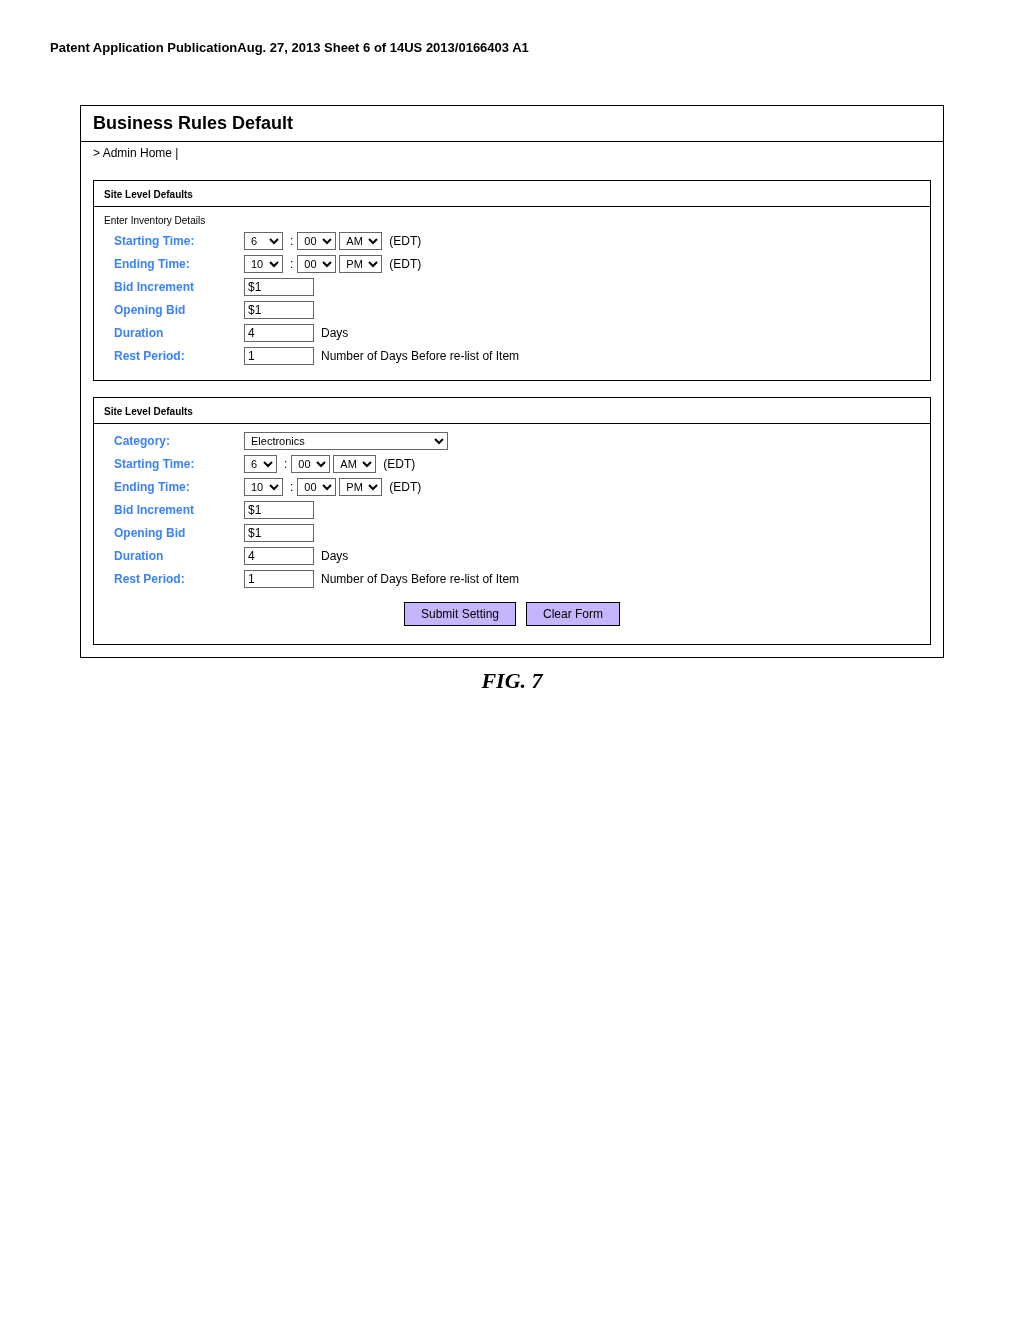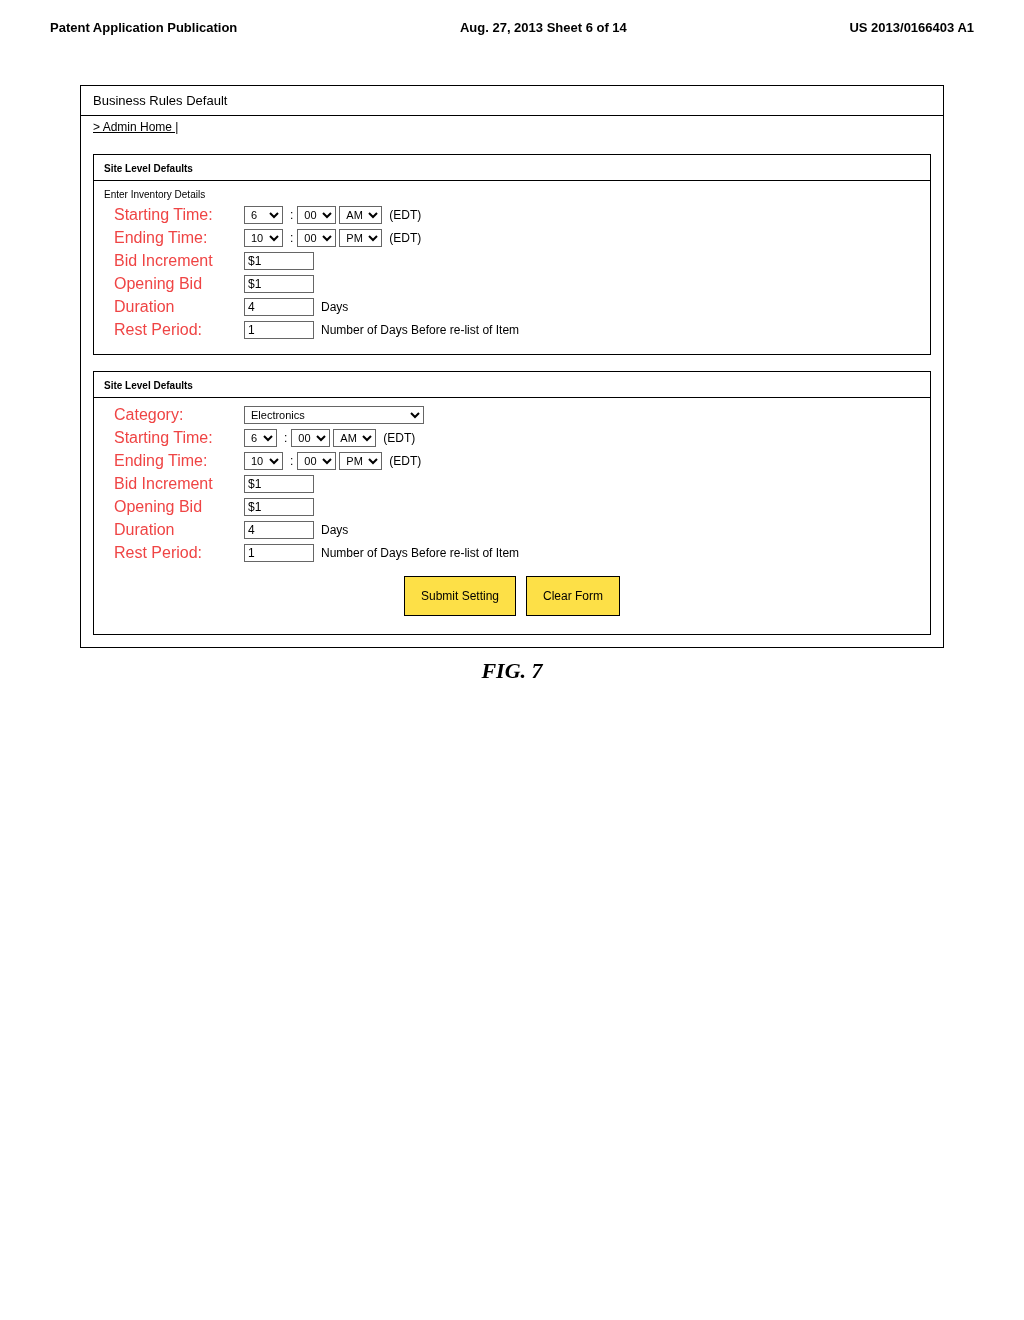--- a/index.html
+++ b/index.html
@@ -8,22 +8,22 @@
       font-family: Arial, Helvetica, sans-serif;
       font-size: 13px;
       color: #000;
       width: 1024px;
       min-height: 1320px;
       position: relative;
     }
 
     .page-header {
       display: flex;
-      justify-content: space-between;
-      padding: 20px 50px 10px 50px;
+      justify-content: flex-start;
+      padding: 40px 50px 10px 50px;
       font-size: 13px;
     }
 
     .page-header span {
       font-weight: bold;
     }
 
     .main-content {
       padding: 0 80px;
       margin-top: 40px;
@@ -34,28 +34,27 @@
       margin-bottom: 10px;
     }
 
     .outer-box-header {
       background: #fff;
       padding: 7px 12px;
       border-bottom: 1.5px solid #000;
     }
 
     .outer-box-header .title {
-      font-weight: normal;
-      font-size: 13px;
+      font-weight: bold;
+      font-size: 18px;
     }
 
     .breadcrumb-row {
       padding: 4px 12px 4px 12px;
       font-size: 12px;
-      text-decoration: underline;
     }
 
     .inner-section {
       border: 1.5px solid #000;
       margin: 16px 12px 12px 12px;
     }
 
     .inner-section-header {
       padding: 5px 10px;
       border-bottom: 1.5px solid #000;
@@ -77,22 +76,23 @@
 
     .form-row {
       display: flex;
       align-items: center;
       margin-bottom: 5px;
       padding-left: 10px;
     }
 
     .form-label {
       width: 130px;
-      font-size: 16px;
-      color: #ef4444;
+      font-size: 12px;
+      color: #3b82f6;
+      font-weight: bold;
     }
 
     .form-controls {
       display: flex;
       align-items: center;
       gap: 3px;
       font-size: 12px;
     }
 
     .form-controls select {
@@ -118,42 +118,42 @@
       font-size: 12px;
       margin: 0 1px;
     }
 
     .edt-label {
       font-size: 12px;
       margin-left: 2px;
     }
 
     .category-select {
-      width: 180px;
+      width: 204px;
       font-size: 11px;
       padding: 1px 2px;
       border: 1px solid #666;
     }
 
     .input-medium {
       width: 70px;
     }
 
     .button-row {
       display: flex;
       justify-content: center;
       gap: 10px;
       margin-top: 14px;
       margin-bottom: 8px;
     }
 
     .btn {
       border: 1.5px solid #000;
-      background: #fde047;
-      padding: 12px 16px;
+      background: #c4b5fd;
+      padding: 4px 16px;
       font-size: 12px;
       cursor: pointer;
     }
 
     .fig-caption {
       text-align: center;
       font-weight: bold;
       font-style: italic;
       font-size: 22px;
       margin-top: 10px;

